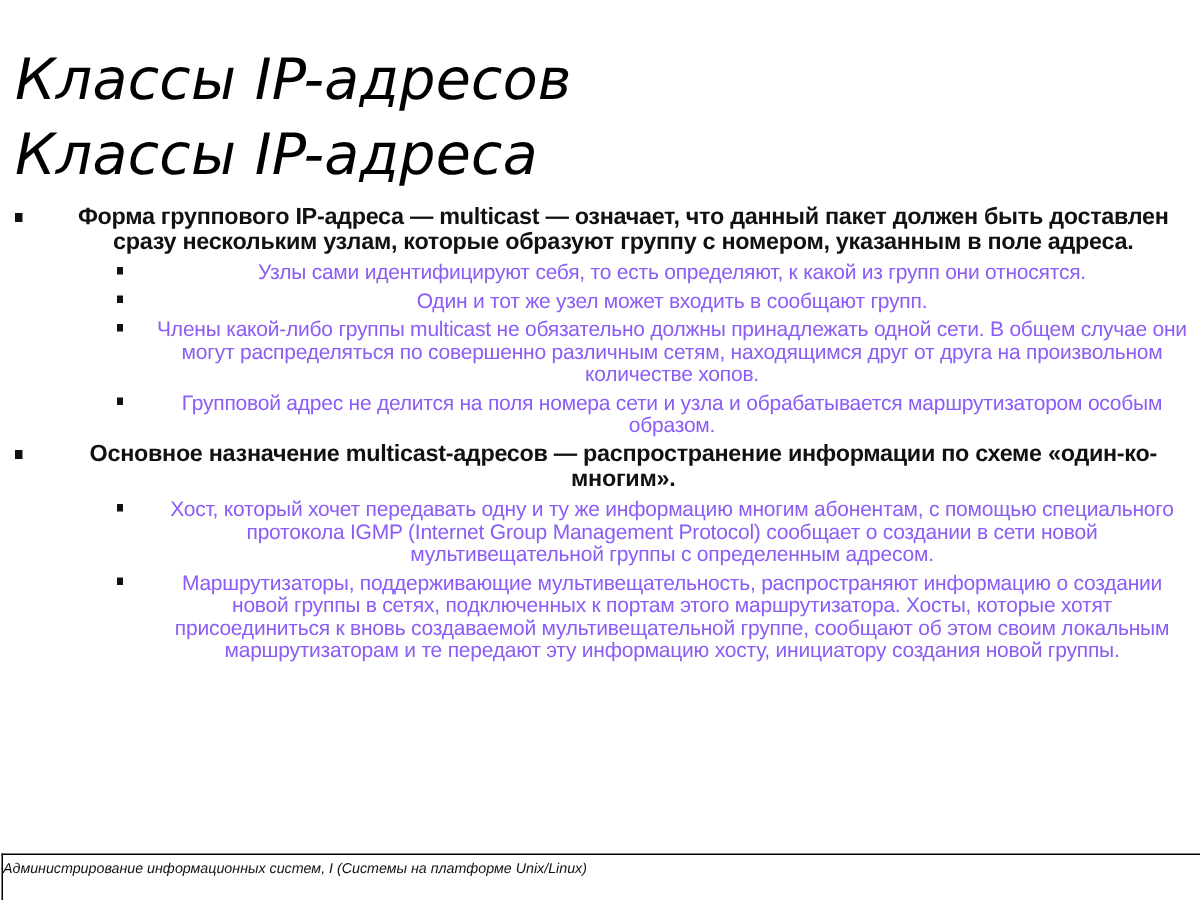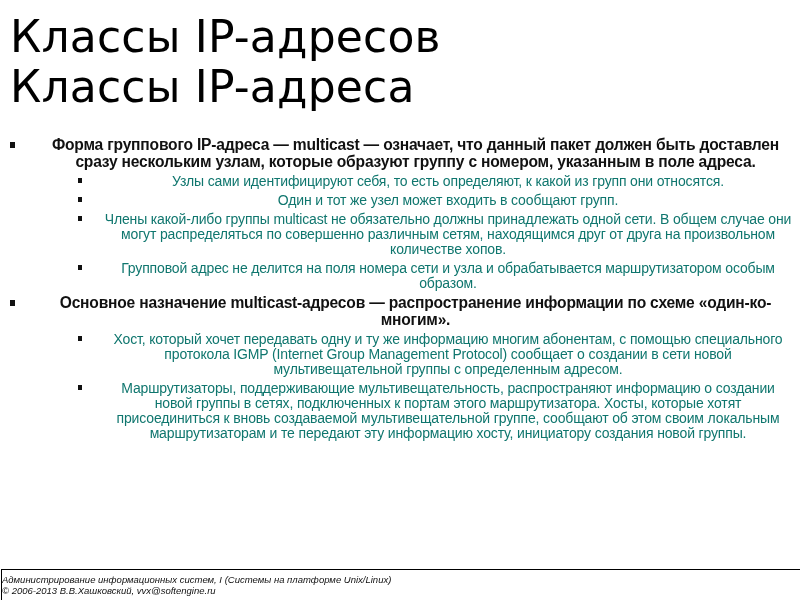--- a/index.html
+++ b/index.html
@@ -1,43 +1,44 @@
 <!DOCTYPE html>
 <html><head>
   <meta charset="utf-8">
   <style>
     html, body { margin:0; padding:0; }
     body {
       width:800px; height:600px; background:#ffffff; position:relative; overflow:hidden;
       font-family:"Liberation Sans", sans-serif; color:#000;
     }
     .title {
-      position:absolute; left:10px; top:12px;
+      position:absolute; left:10px; top:28px;
       font-family:"DejaVu Sans", sans-serif;
-      font-size:44px; line-height:50px; font-weight:normal; margin:0;
+      font-size:38px; line-height:50px; font-weight:normal; margin:0;
       letter-spacing:0.2px;
+      font-style:italic;
     }
     .content {
       position:absolute; left:8px; top:137px; width:785px;text-align:center;
     }
     ul { list-style:none; margin:0; padding:0; }
     .l1 {
       position:relative; padding-left:30px;
       font-size:15.6px; line-height:16.5px; color:#111;
       font-weight:bold; letter-spacing:-0.2px;
     }
     .l1 + .l1 { margin-top:4px; }
     .l1 .bullet {
       position:absolute; left:2px; top:5px; width:5px; height:6px; background:#111;
     }
     .l1 .txt { display:block; }
     .l2list { margin-top:4px; }
     .l2 {
       position:relative; padding-left:37px; margin-left:0;
-      font-size:14px; line-height:15px; color:#0f766e; font-weight:normal;
+      font-size:14px; line-height:15px; color:#8b5cf6; font-weight:normal;
       margin-bottom:4px; letter-spacing:-0.15px;
     }
     .l2 .bullet {
       position:absolute; left:40px; top:4px; width:4px; height:5px; background:#111;
     }
     .l2inner { padding-left:28px; }
     .footer {
       position:absolute; left:1px; top:569px; width:798px; height:31px;
       border-top:1.5px solid #000; border-left:1.5px solid #000;
       text-align:left;
@@ -91,14 +92,13 @@
           <span class="bullet"></span>
           <div class="l2inner"><span>Маршрутизаторы, поддерживающие мультивещательность, распространяют информацию о создании новой группы в сетях, подключенных к портам этого маршрутизатора. Хосты, которые хотят присоединиться к вновь создаваемой мультивещательной группе, сообщают об этом своим локальным маршрутизаторам и те передают эту информацию хосту, инициатору создания новой группы.</span></div>
         </li>
       </ul>
     </li>
   </ul>
 </div>
 
 <div class="footer">
   <span class="f1">Администрирование информационных систем, I (Системы на платформе Unix/Linux)</span>
-  <span class="f2">© 2006-2013 В.В.Хашковский, vvx@softengine.ru</span>
 </div>
 
 </body></html>

